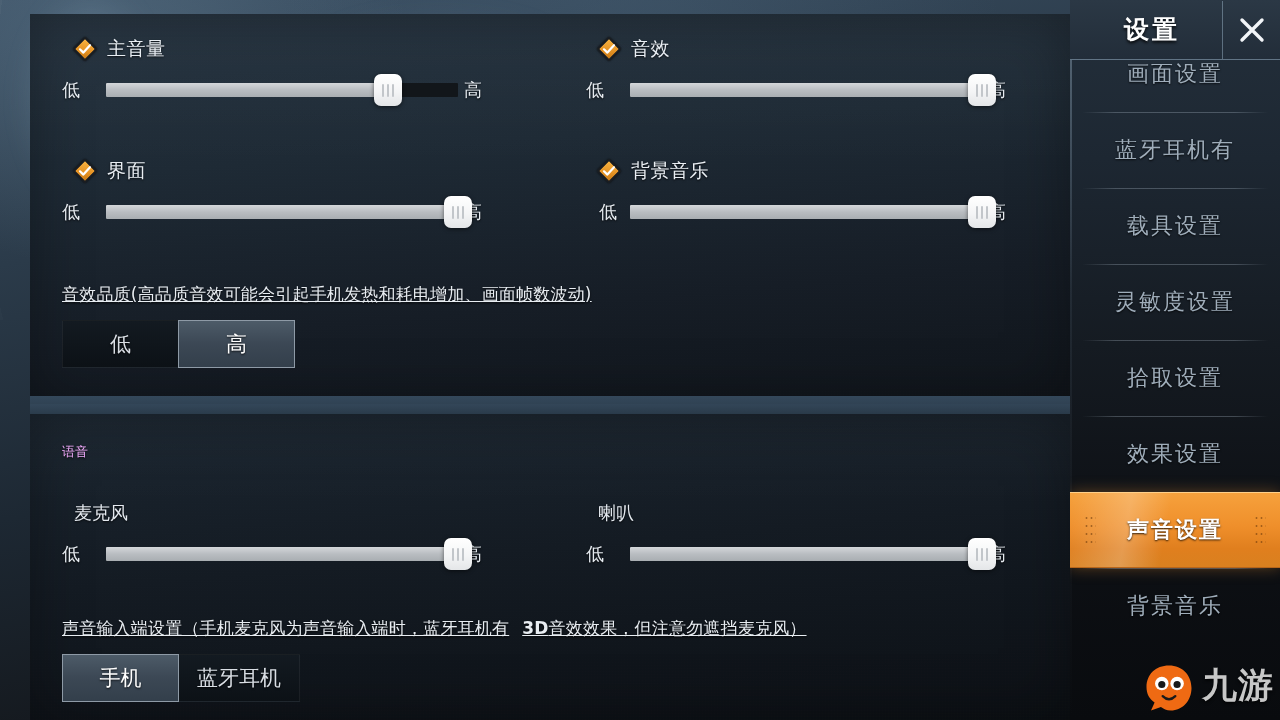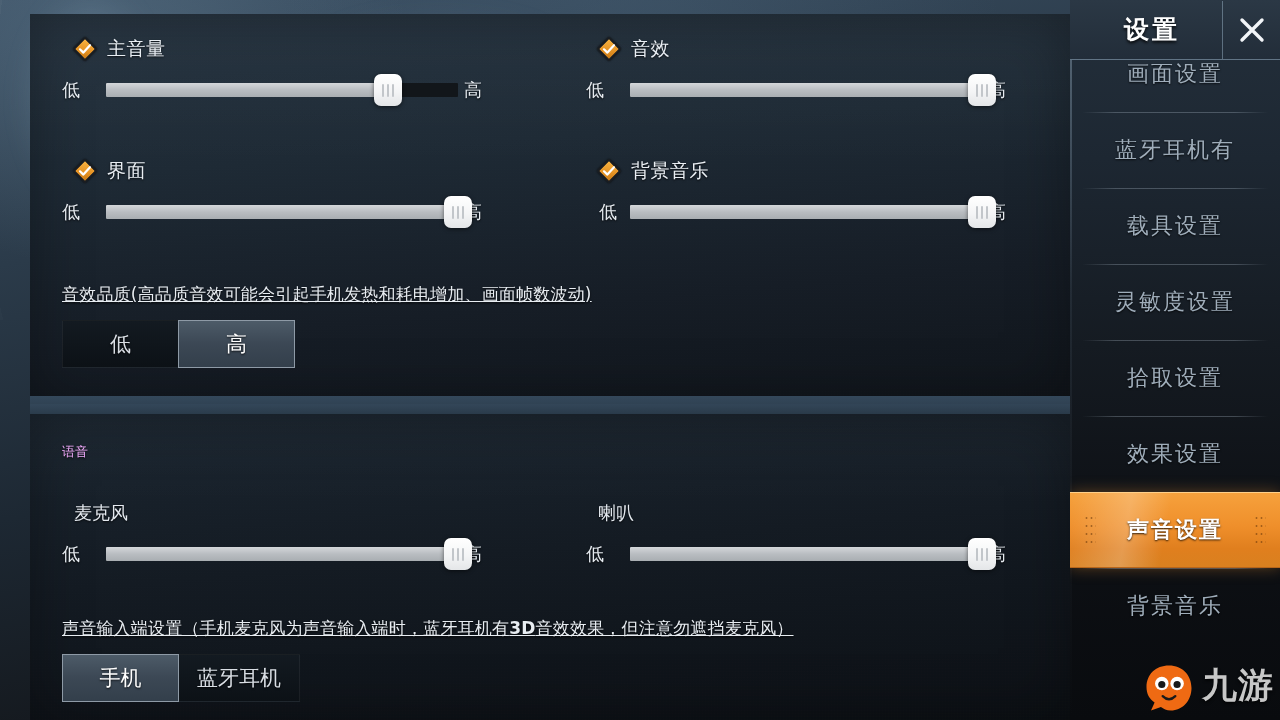--- a/index.html
+++ b/index.html
@@ -184,21 +184,21 @@
 
   
   .caption {
     color: #e8edf2;
     font-size: 17px;
     letter-spacing: .2px;
     text-shadow: 0 1px 2px rgba(0,0,0,0.8);
     white-space: nowrap;
     text-decoration: underline;
   }
-  .caption b { font-weight: bold; }
+  .caption b { font-weight: bold; margin-left: 13px; }
 
   .seg {
     display: flex;
     margin-top: 14px;
   }
   .seg-btn {
     height: 48px;
     min-width: 117px;
     padding: 0 18px;
     display: flex;

